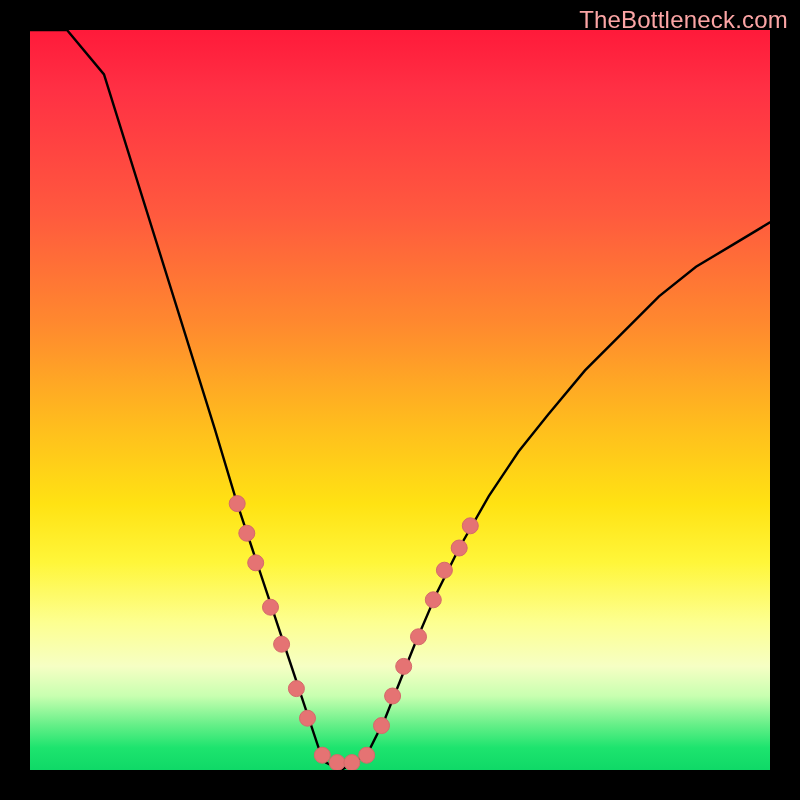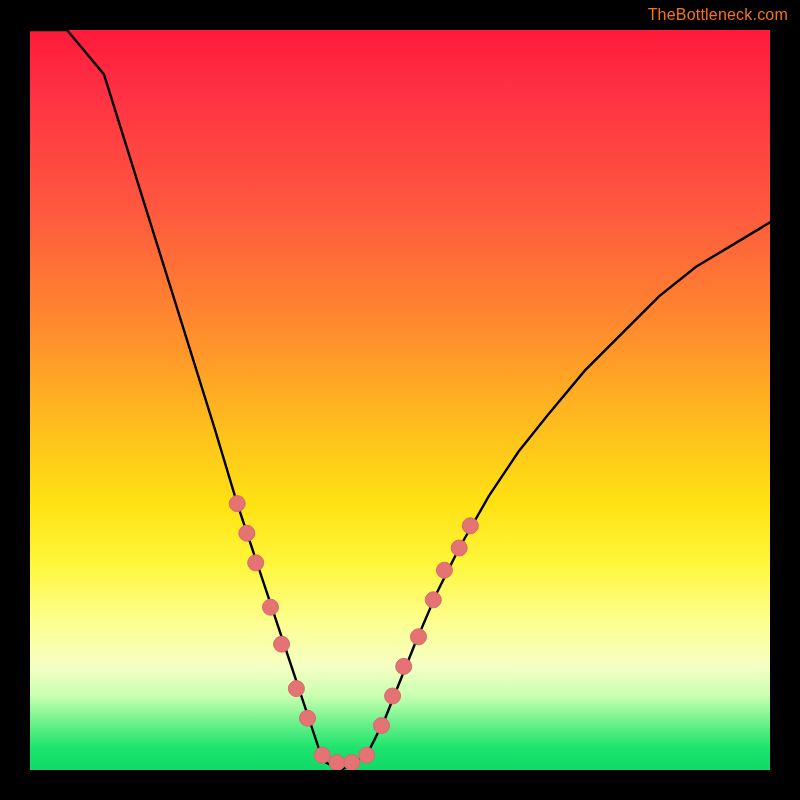--- a/index.html
+++ b/index.html
@@ -47,22 +47,22 @@
     position: absolute;
     left: 0;
     top: 0;
     width: 740px;
     height: 740px;
   }
   .watermark {
     position: absolute;
     top: 6px;
     right: 12px;
-    color: #f97316;
-    font-size: 16px;
+    color: #fca5a5;
+    font-size: 24px;
     font-weight: 500;
     letter-spacing: 0.2px;
   }
 </style>
 </head>
 <body>
 
 <div class="frame">
   <div class="plot">
     <svg class="overlay" viewBox="0 0 740 740" preserveAspectRatio="none">

